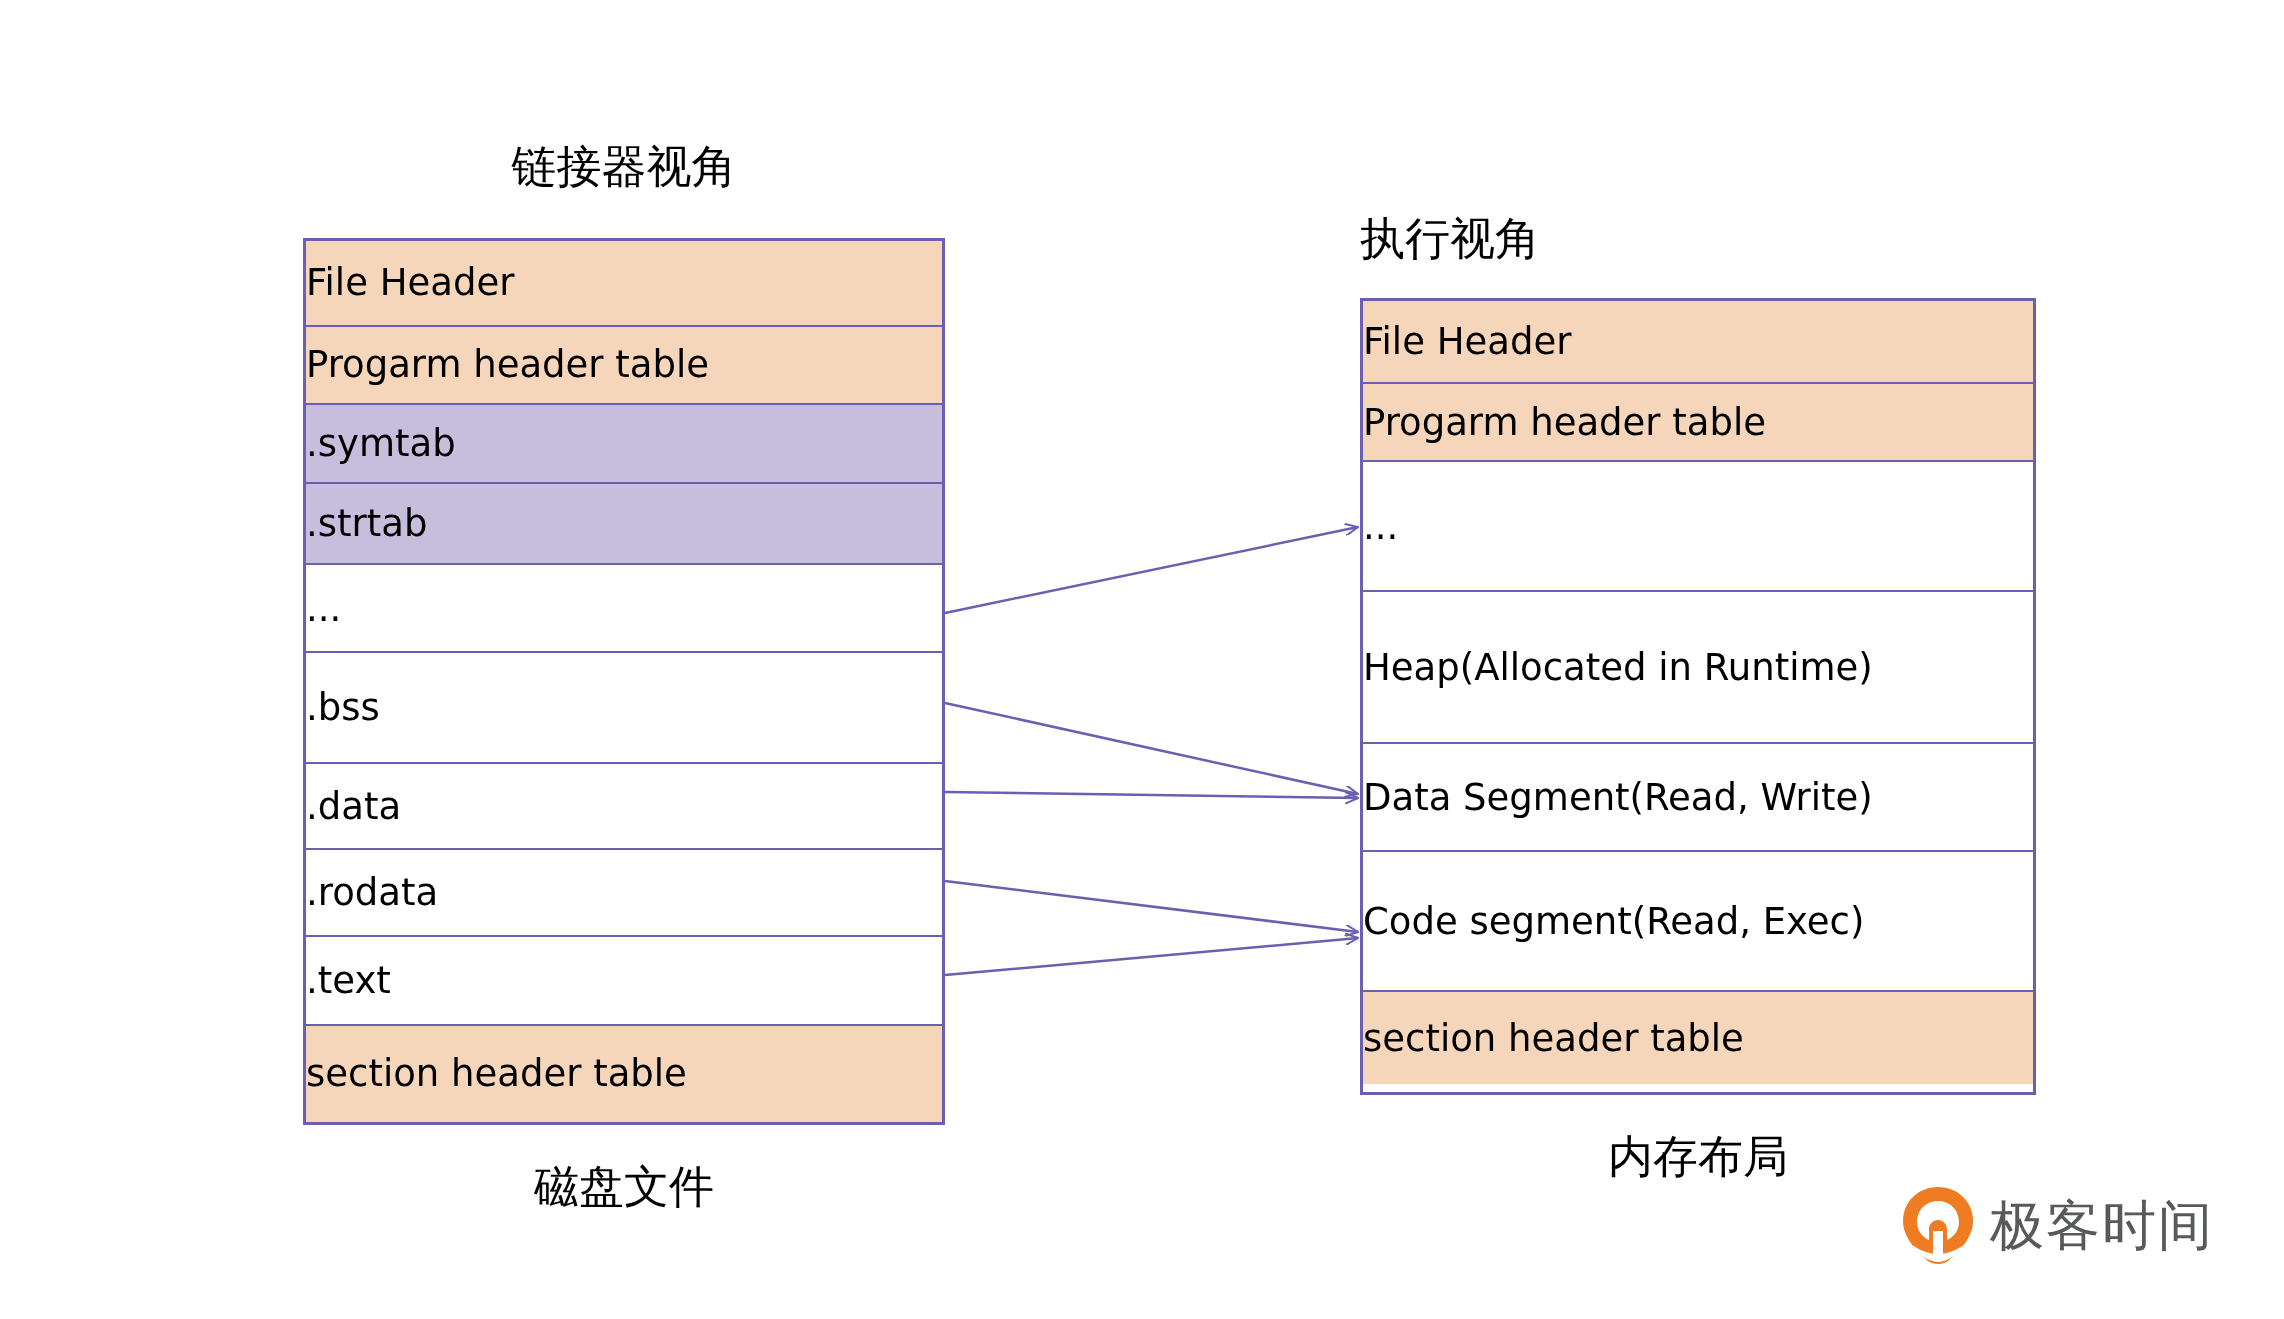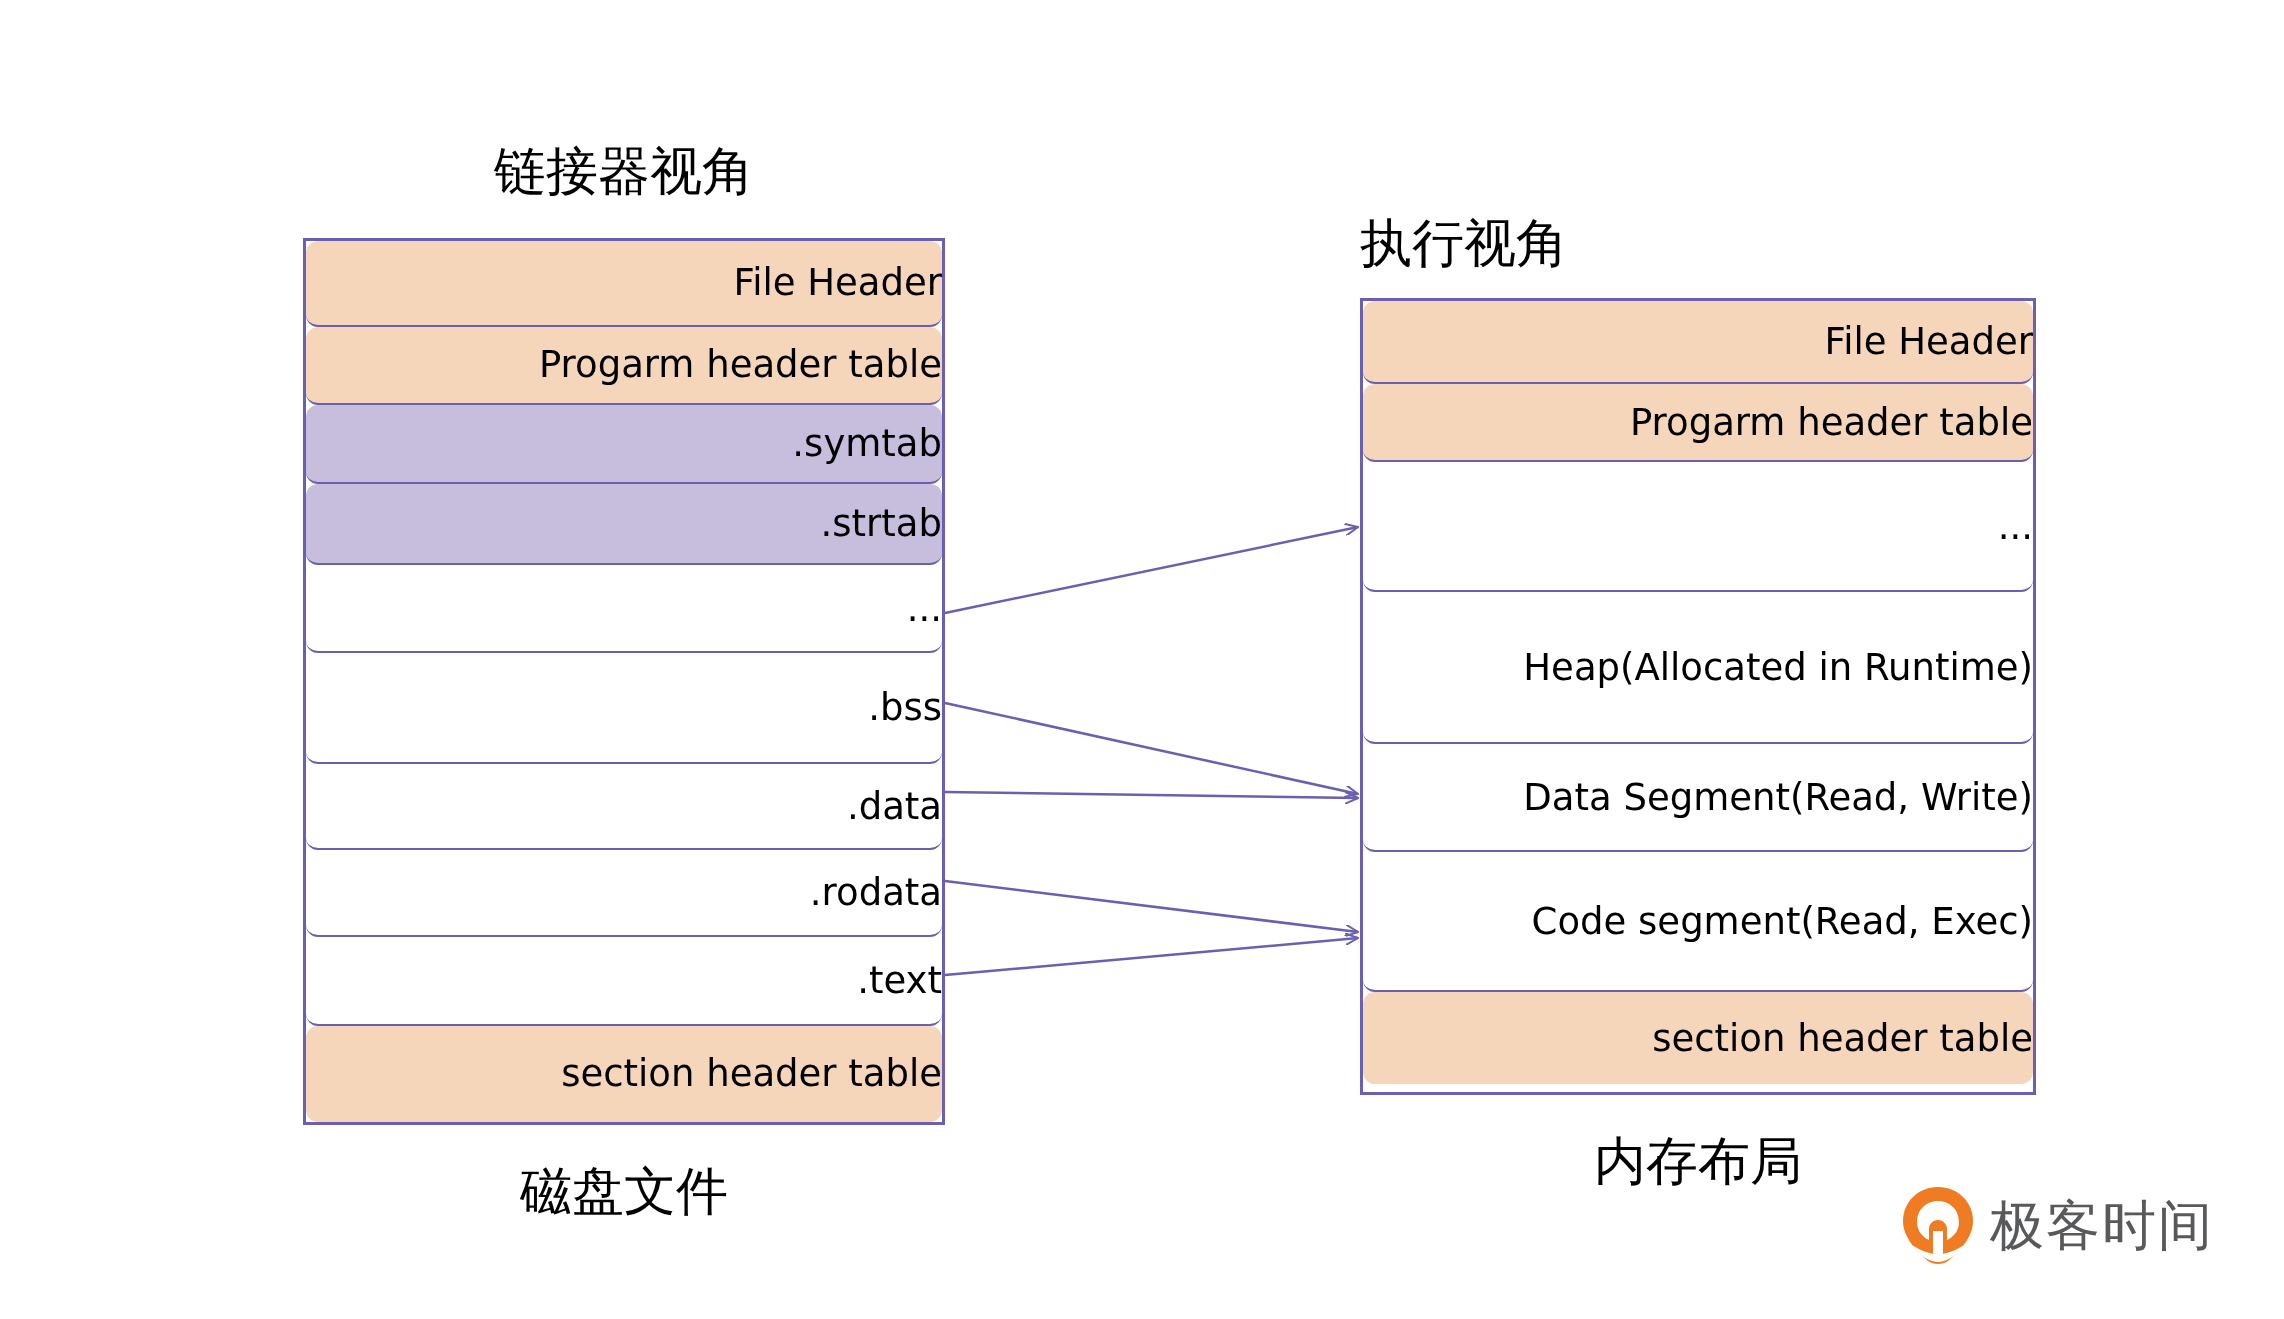--- a/index.html
+++ b/index.html
@@ -12,21 +12,21 @@
     height: 1319px;
     position: relative;
     overflow: hidden;
     font-family: "Liberation Sans", sans-serif;
     color: #000000;
   }
 
   
   .cap {
     position: absolute;
-    font-size: 52px;
+    font-size: 45px;
     line-height: 1.2;
     color: #000;
     white-space: nowrap;
     font-family: "DejaVu Sans", "Liberation Sans", sans-serif;
   }
   #linker-view-title { left: 303px; top: 140px; width: 642px; text-align: center; }
   #exec-view-title   { left: 1360px; top: 212px; width: 676px; }
   #disk-file-caption { left: 303px; top: 1160px; width: 642px; text-align: center; }
   #memory-layout-caption { left: 1360px; top: 1130px; width: 676px; text-align: center; }
 
@@ -41,28 +41,27 @@
     z-index: 3;
   }
   #linker-stack { left: 303px; top: 238px; width: 642px; height: 887px; }
   #exec-stack   { left: 1360px; top: 298px; width: 676px; height: 797px; }
 
   .row {
     box-sizing: border-box;
     border-bottom: 2px solid #6a5fb0;
     display: flex;
     align-items: center;
-    justify-content: flex-end;
+    justify-content: flex-start;
     font-size: 37px;
     line-height: 1;
     color: #000;
     background: #ffffff;
     position: relative;
     font-family: "DejaVu Sans", "Liberation Sans", sans-serif;
-    border-radius: 12px;
   }
   .row:last-child { border-bottom: none; }
   .row.orange { background: #f5d6ba; }
   .row.purple { background: #c7bedd; }
   .row .label { white-space: nowrap; }
 
   
   #arrow-layer {
     position: absolute;
     left: 0; top: 0;

